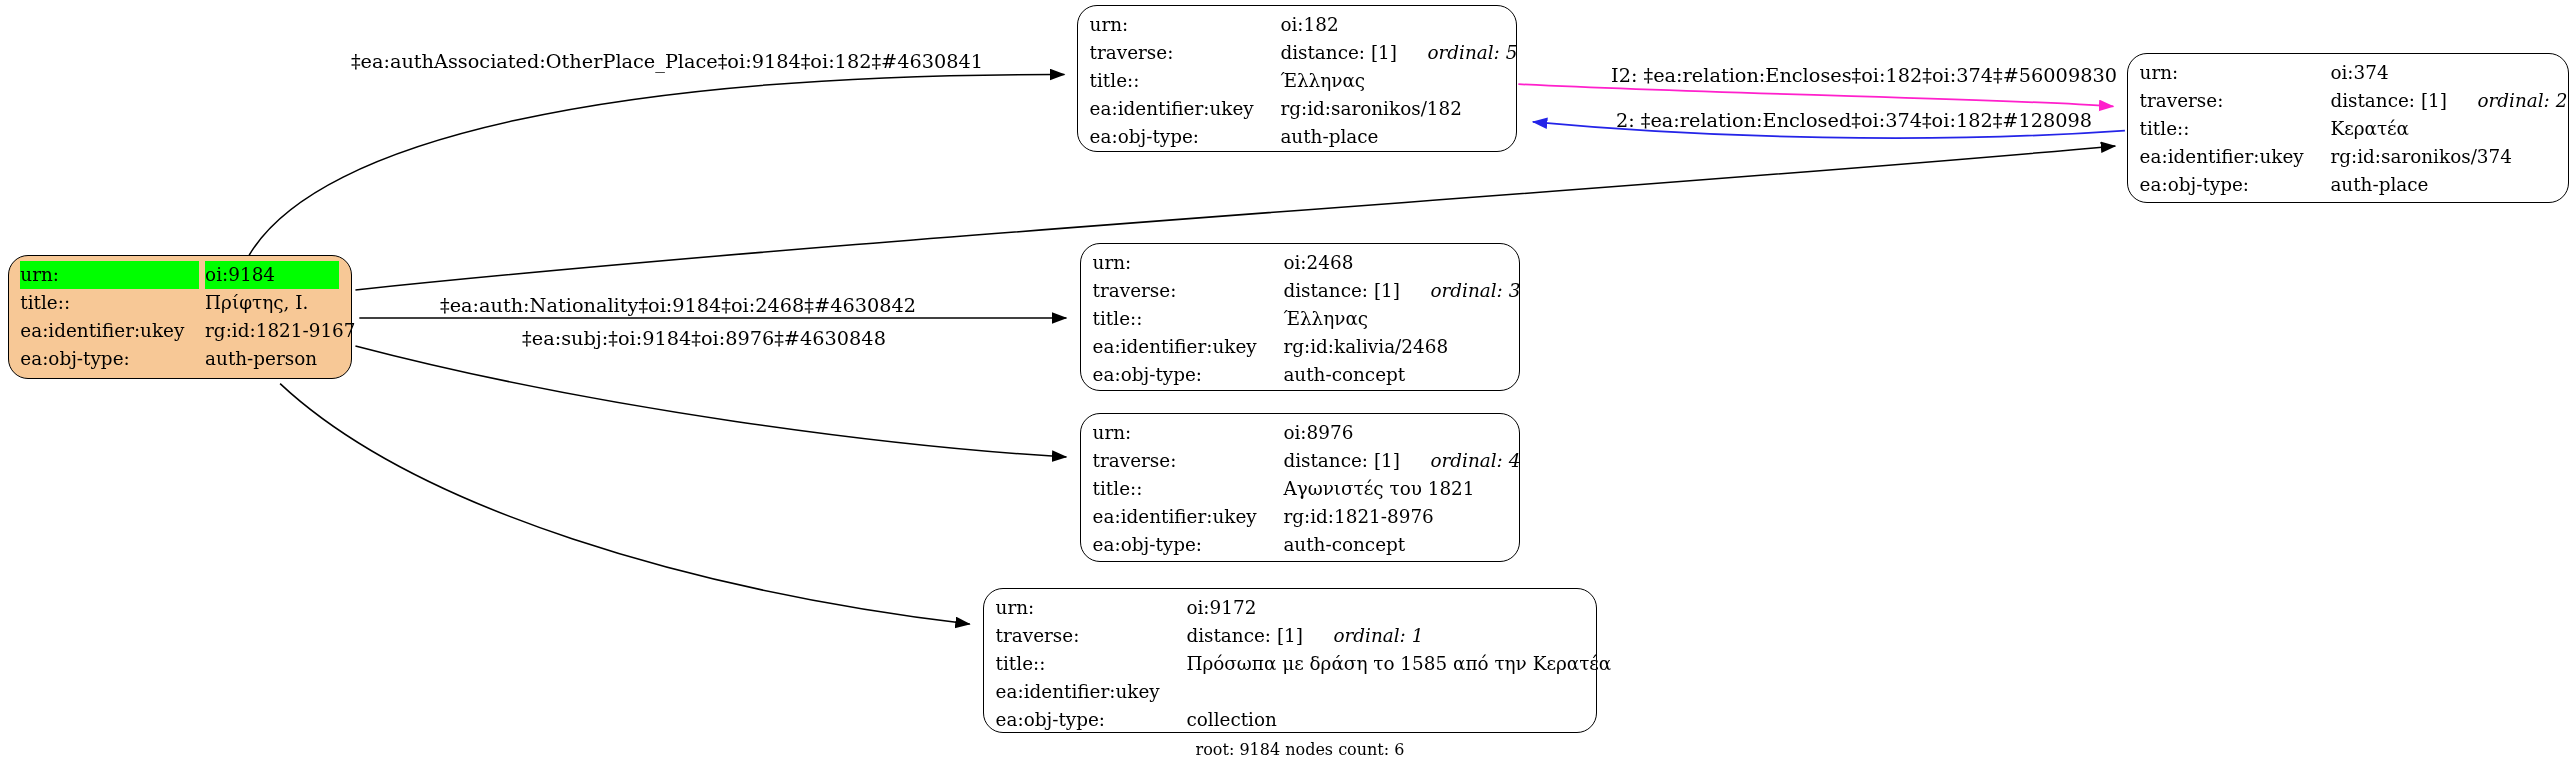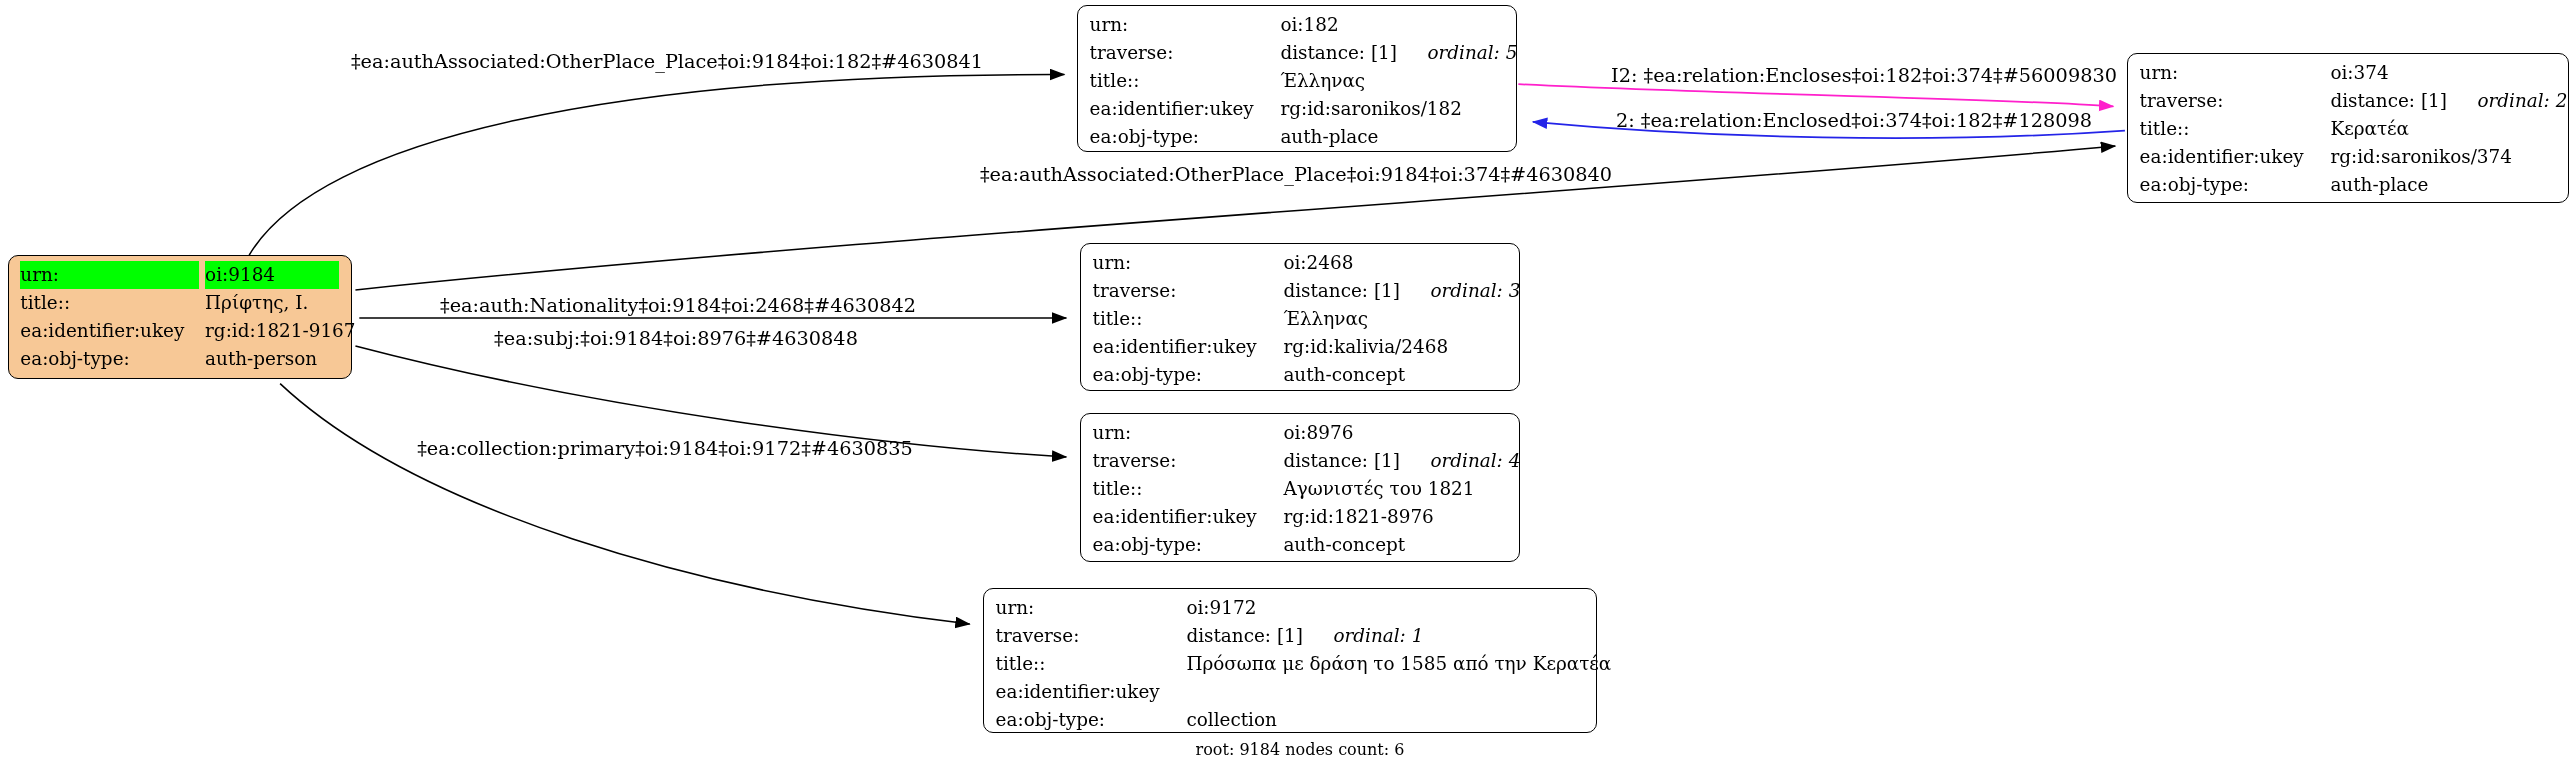--- a/index.html
+++ b/index.html
@@ -9,21 +9,21 @@
     background:#ffffff;
     font-family:"DejaVu Serif", serif;
     color:#000;
     overflow:hidden;
   }
   #edges{position:absolute;left:0;top:0;width:2576px;height:773px;}
   .node{
     position:absolute;
     background:#ffffff;
     border:1.9px solid #000;
-    border-radius:10px;
+    border-radius:20px;
     box-sizing:border-box;
     padding:4.8px 0;
     font-size:18.4px;
   }
   .node.person{background:#f7c896;}
   .row{
     display:flex;
     align-items:center;
     height:28px;
     line-height:28px;
@@ -79,24 +79,22 @@
     <path d="M 290,397 C 430,528 720,612 1004,646" fill="none" stroke="#000" stroke-width="1.6" marker-end="url(#arr-black)"></path>
 
     <path d="M 1572,87 C 1820,99 2060,101 2188,110" fill="none" stroke="#ff20cc" stroke-width="1.8" marker-end="url(#arr-magenta)"></path>
 
     <path d="M 2200,135 C 2000,149 1770,143 1587,126" fill="none" stroke="#2424e8" stroke-width="1.8" marker-end="url(#arr-blue)"></path>
   </svg>
 
   <div class="edge-label" style="left:667px;top:50px;">‡ea:authAssociated:OtherPlace_Place‡oi:9184‡oi:182‡#4630841</div>
   <div class="edge-label" style="left:1864px;top:64px;">I2: ‡ea:relation:Encloses‡oi:182‡oi:374‡#56009830</div>
   <div class="edge-label" style="left:1854px;top:109px;">2: ‡ea:relation:Enclosed‡oi:374‡oi:182‡#128098</div>
-  <div class="edge-label" style="left:1296px;top:163px;">‡ea:authAssociated:OtherPlace_Place‡oi:9184‡oi:374‡#4630840</div>
   <div class="edge-label" style="left:678px;top:294px;">‡ea:auth:Nationality‡oi:9184‡oi:2468‡#4630842</div>
-  <div class="edge-label" style="left:676px;top:327px;text-align:center;">‡ea:subj:‡oi:9184‡oi:8976‡#4630848</div>
-  <div class="edge-label" style="left:665px;top:437px;">‡ea:collection:primary‡oi:9184‡oi:9172‡#4630835</div>
+  <div class="edge-label" style="left:704px;top:327px;text-align:center;">‡ea:subj:‡oi:9184‡oi:8976‡#4630848</div>
 
   <div class="node person" style="left:7.7px;top:255px;width:344px;height:124px;">
     <div class="row hl">
       <span class="lbl">urn:</span>
       <span class="val">oi:9184</span>
     </div>
     <div class="row">
       <span class="lbl">title::</span>
       <span class="val">Πρίφτης, Ι.</span>
     </div>

